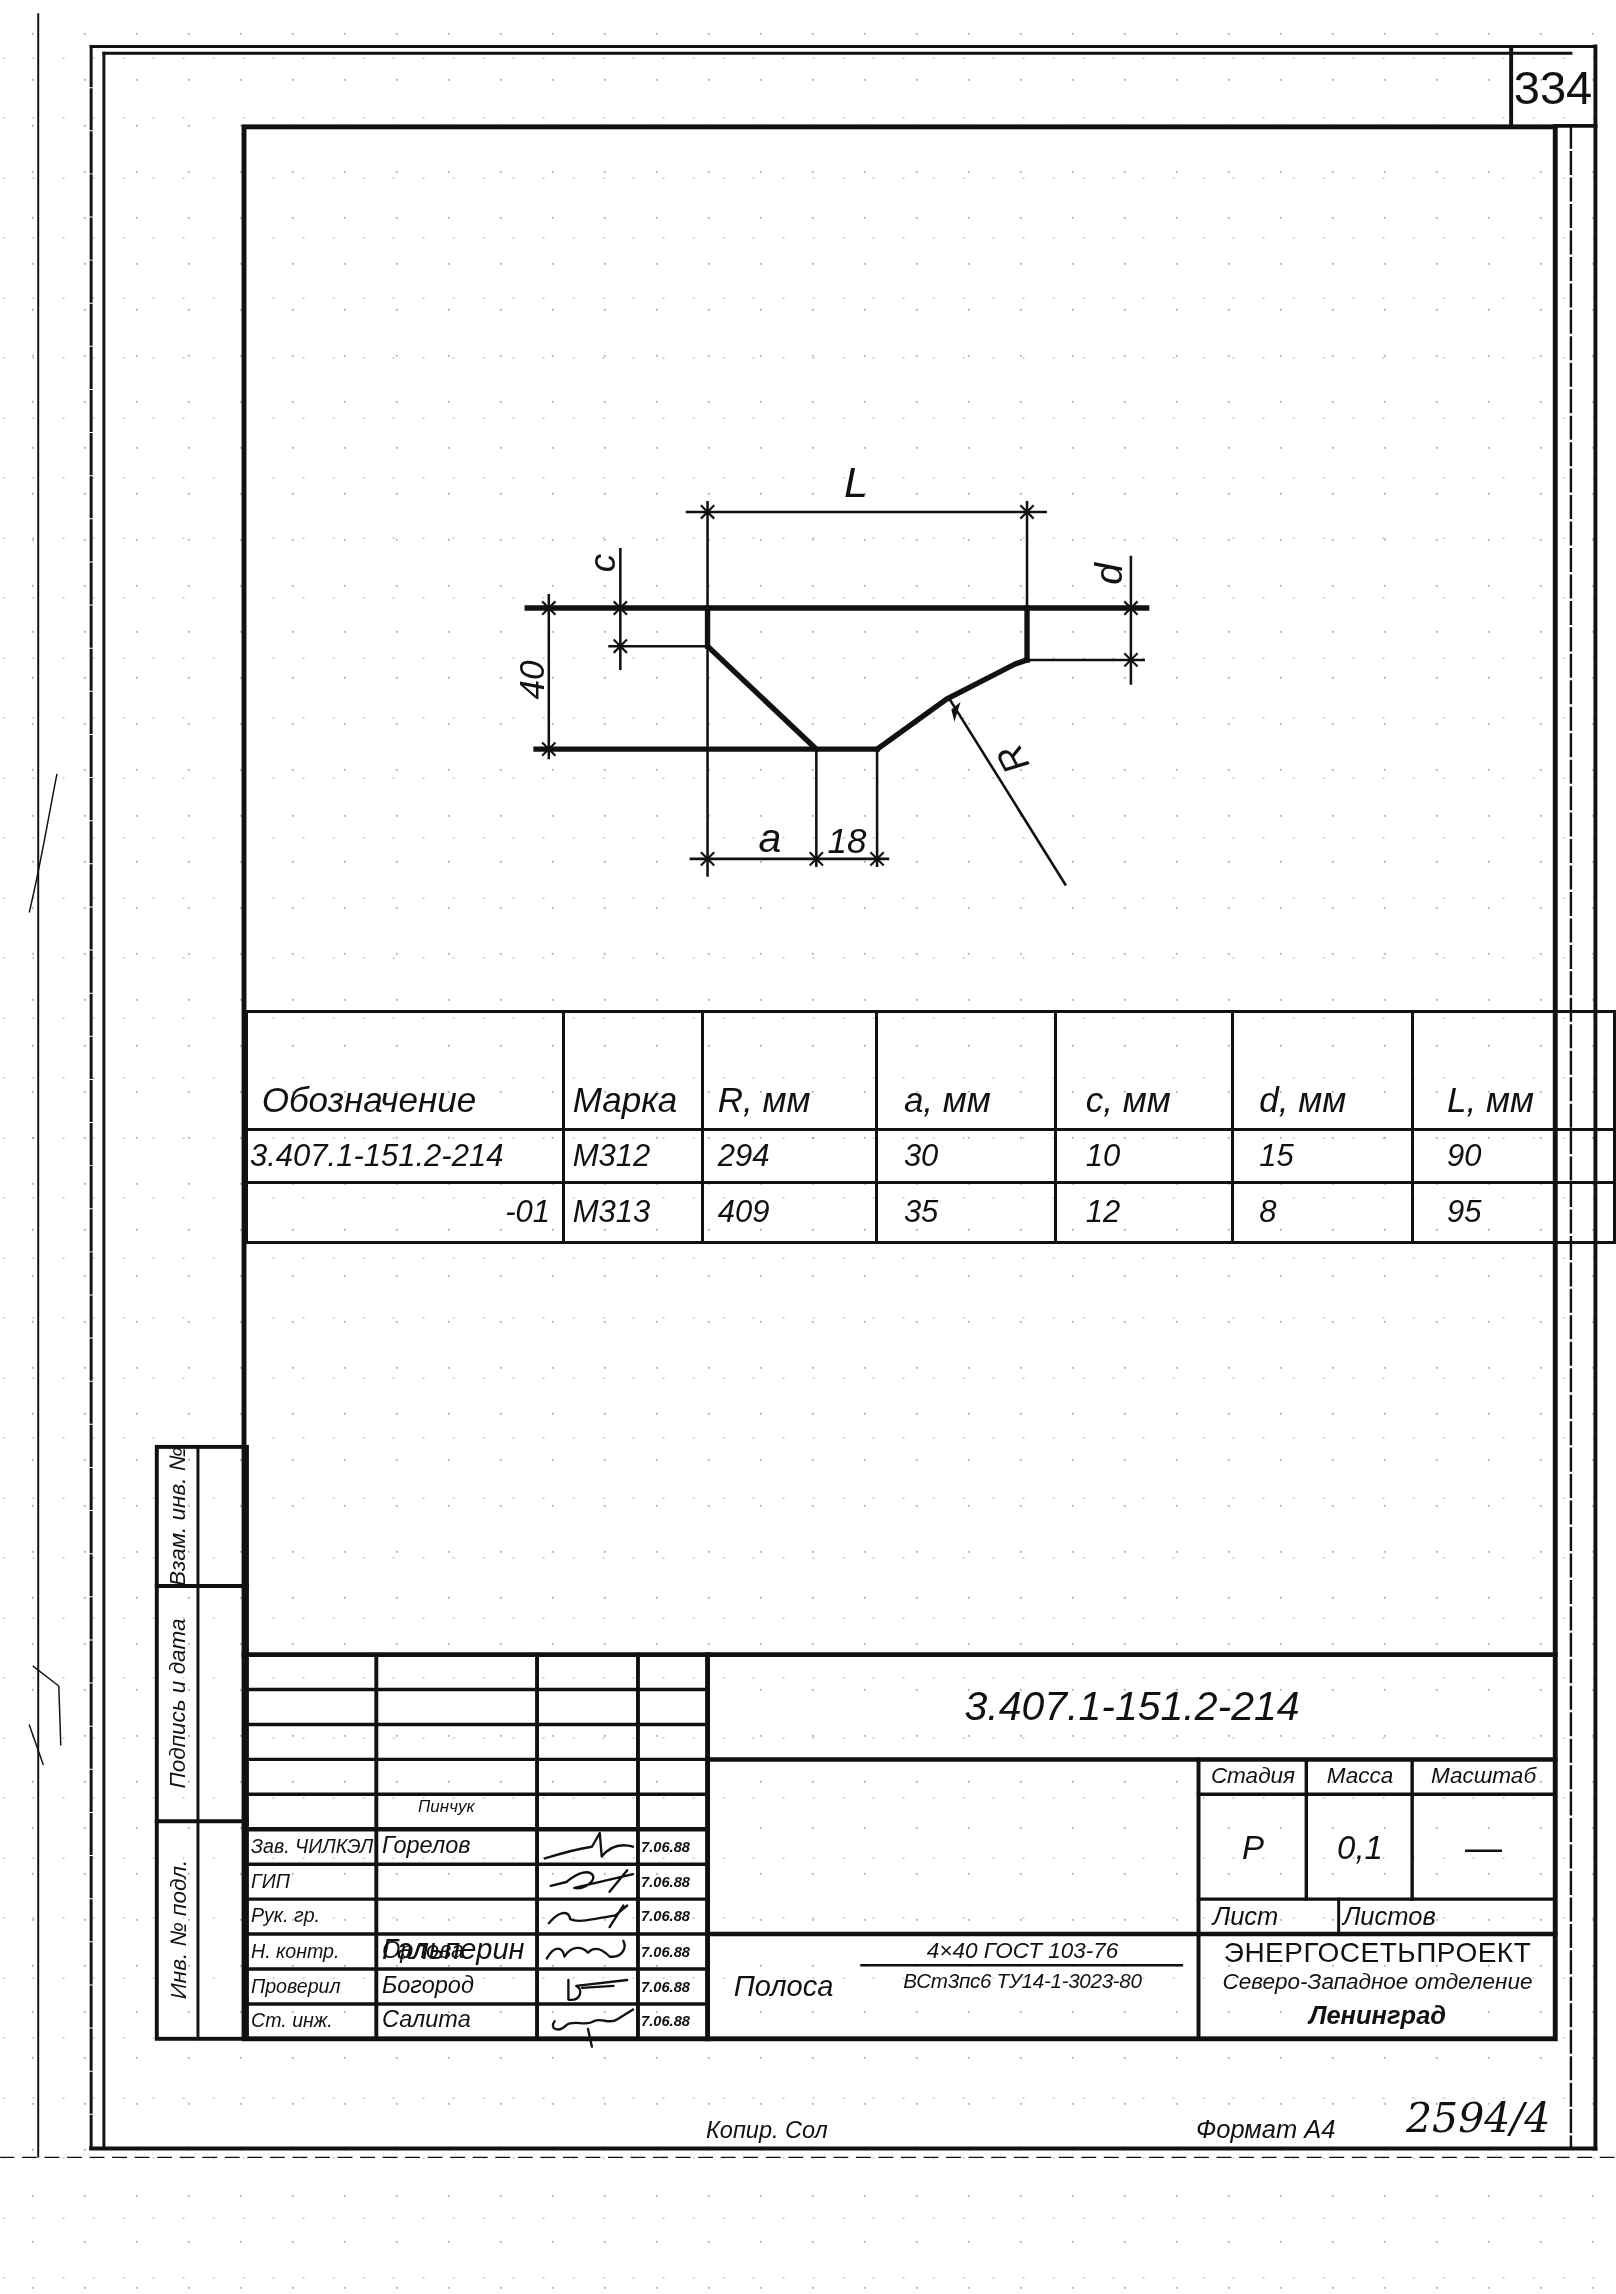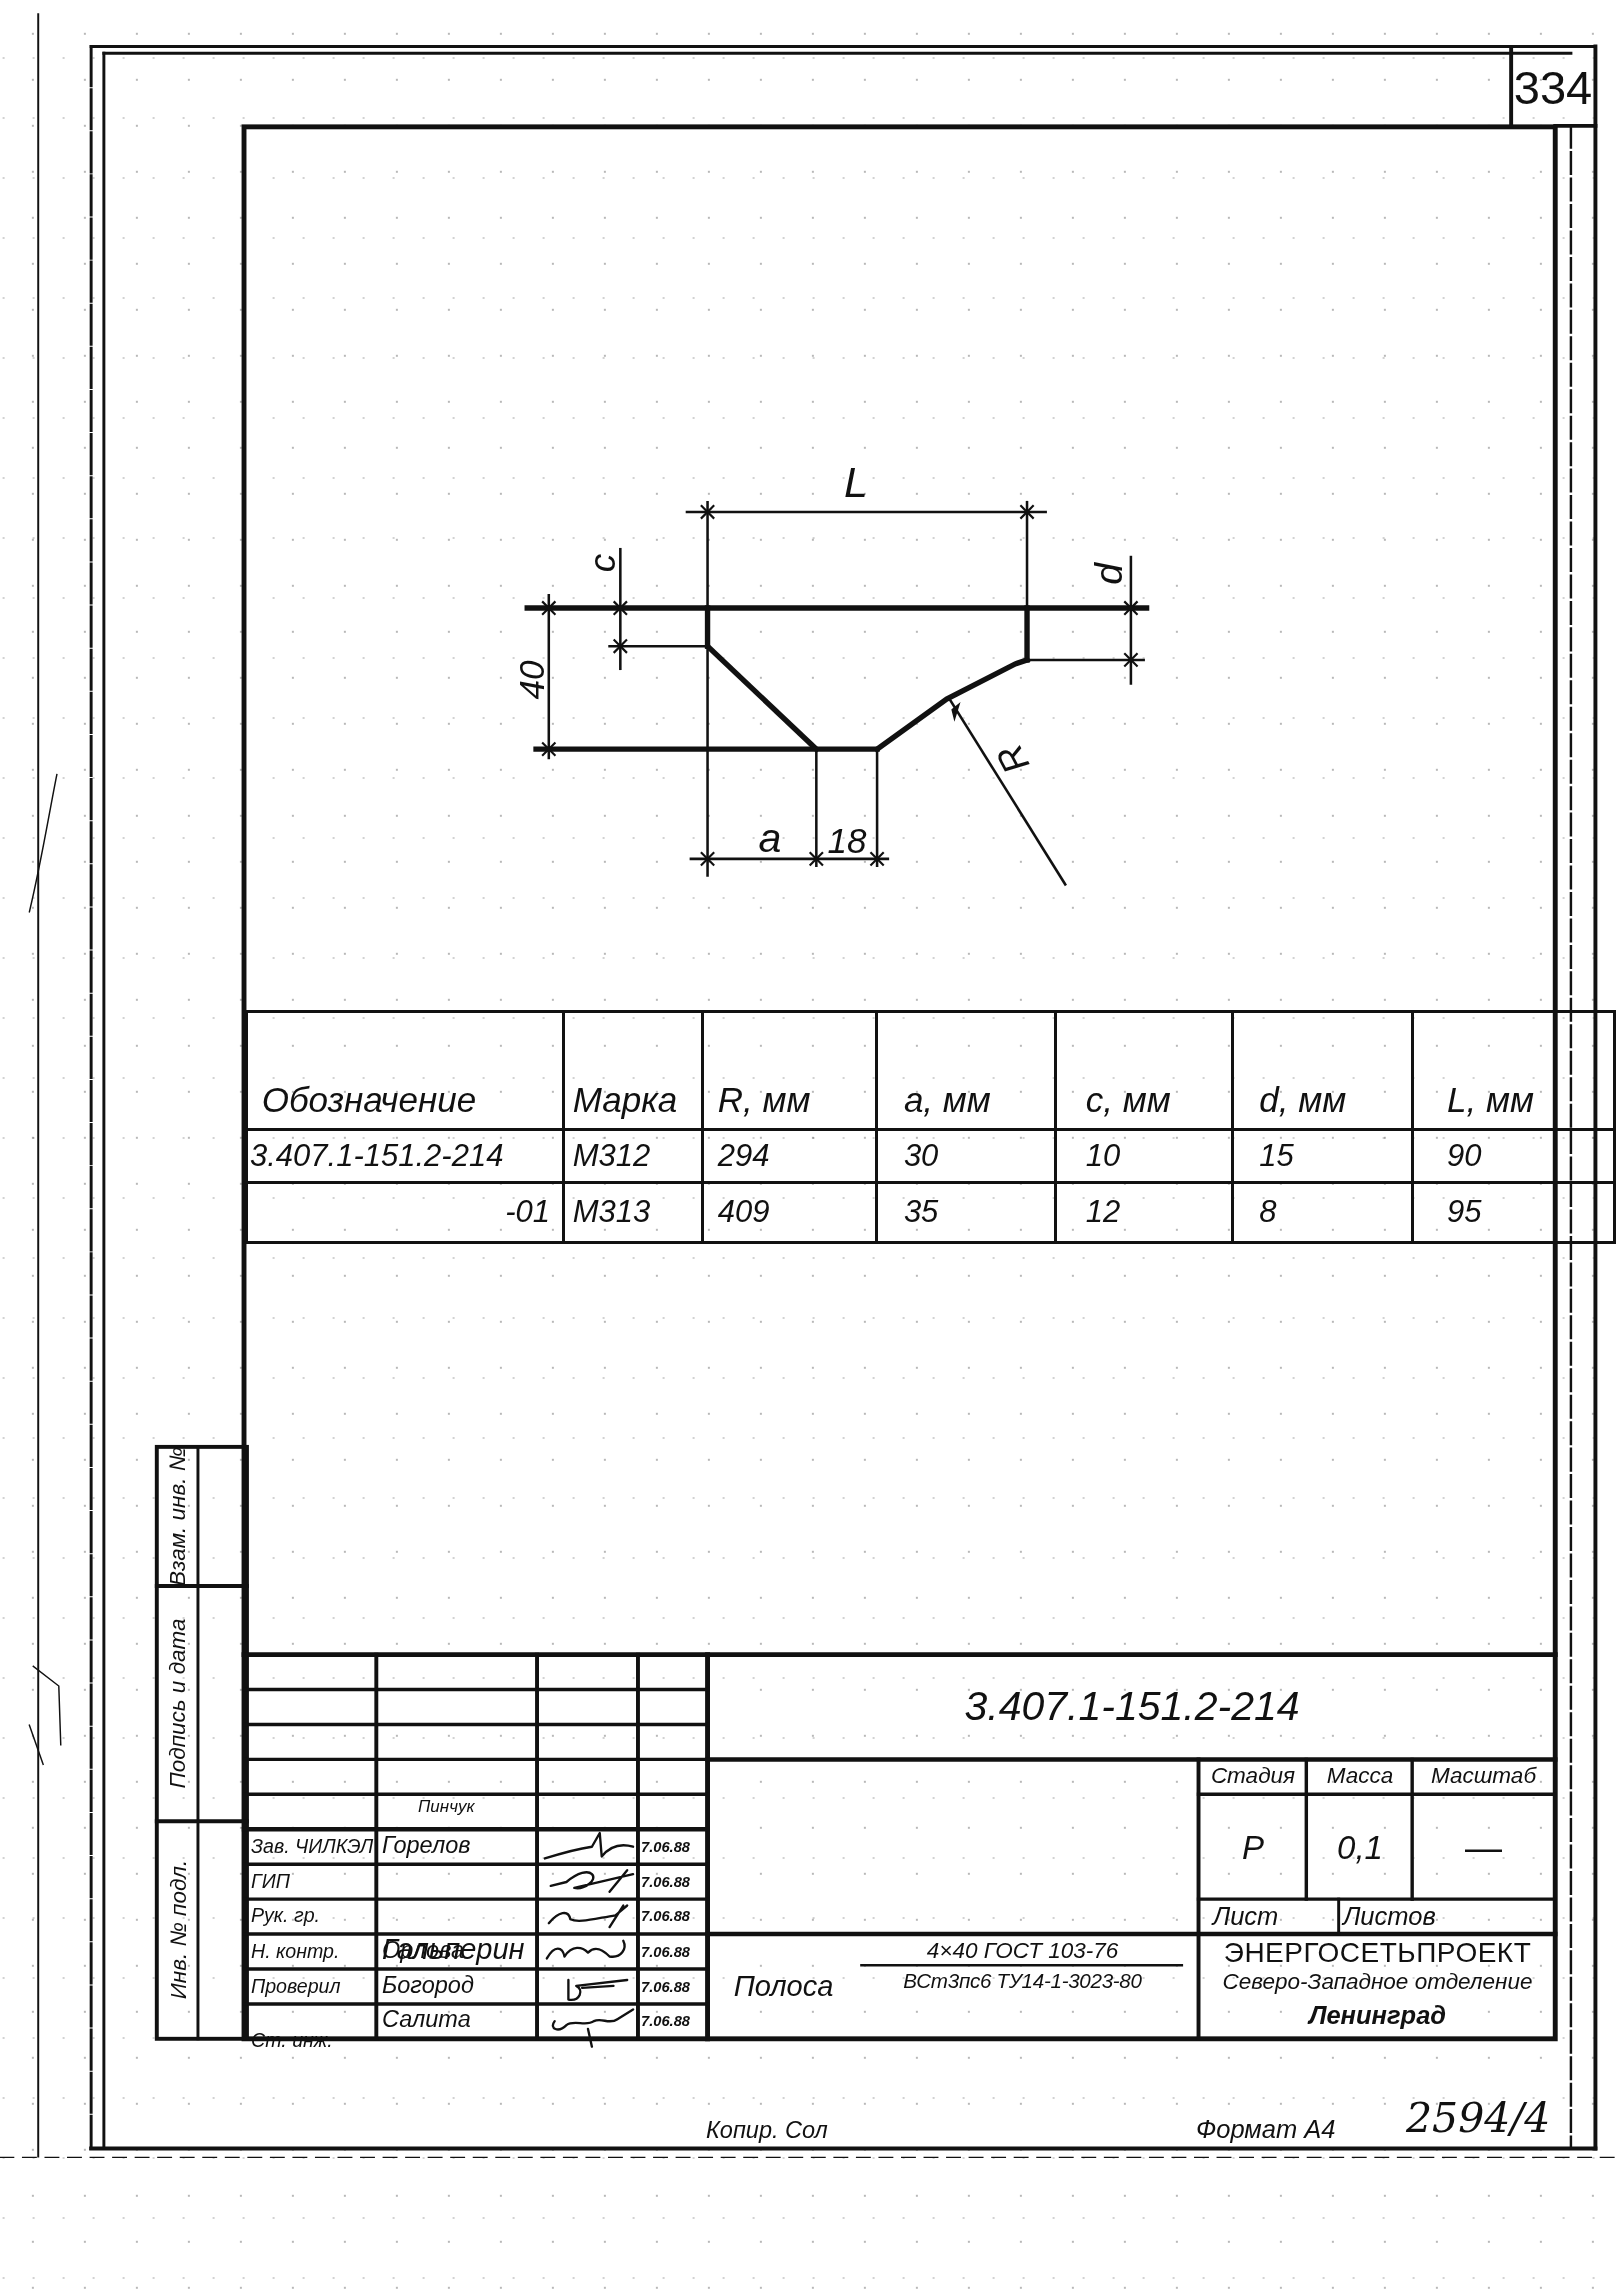--- a/index.html
+++ b/index.html
@@ -270,21 +270,21 @@
     <div class="t" style="left:641px; top:1909px; font-size:14.7px; font-weight:bold;">7.06.88</div>
 
     <div class="t" style="left:251px; top:1942px; font-size:19.6px;">Н. контр.</div>
     <div class="t" style="left:382px; top:1939px; font-size:23.5px;text-align:center;">Орлова</div>
     <div class="t" style="left:641px; top:1945px; font-size:14.7px; font-weight:bold;">7.06.88</div>
 
     <div class="t" style="left:251px; top:1977px; font-size:19.6px;">Проверил</div>
     <div class="t" style="left:382px; top:1974px; font-size:23.5px;">Богород</div>
     <div class="t" style="left:641px; top:1980px; font-size:14.7px; font-weight:bold;">7.06.88</div>
 
-    <div class="t" style="left:251px; top:2011px; font-size:19.6px;margin-top:20px;">Ст. инж.</div>
+    <div class="t" style="left:251px; top:2011px; font-size:19.6px;">Ст. инж.</div>
     <div class="t" style="left:382px; top:2008px; font-size:23.5px;">Салита</div>
     <div class="t" style="left:641px; top:2014px; font-size:14.7px; font-weight:bold;">7.06.88</div>
   </div>
 
   <div class="box" style="left:708px; top:1654px; width:848px; height:105px; font-size:41px;">3.407.1-151.2-214</div>
 
 
   <div class="box" style="left:1199px; top:1759px; width:108px; height:34px; font-size:22.5px;">Стадия</div>
   <div class="box" style="left:1307px; top:1759px; width:106px; height:34px; font-size:22.5px;">Масса</div>
   <div class="box" style="left:1412px; top:1759px; width:143px; height:34px; font-size:22.5px;">Масштаб</div>

